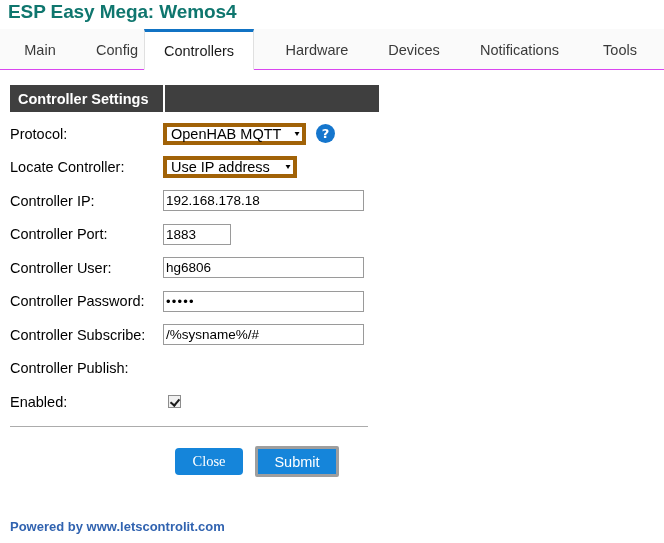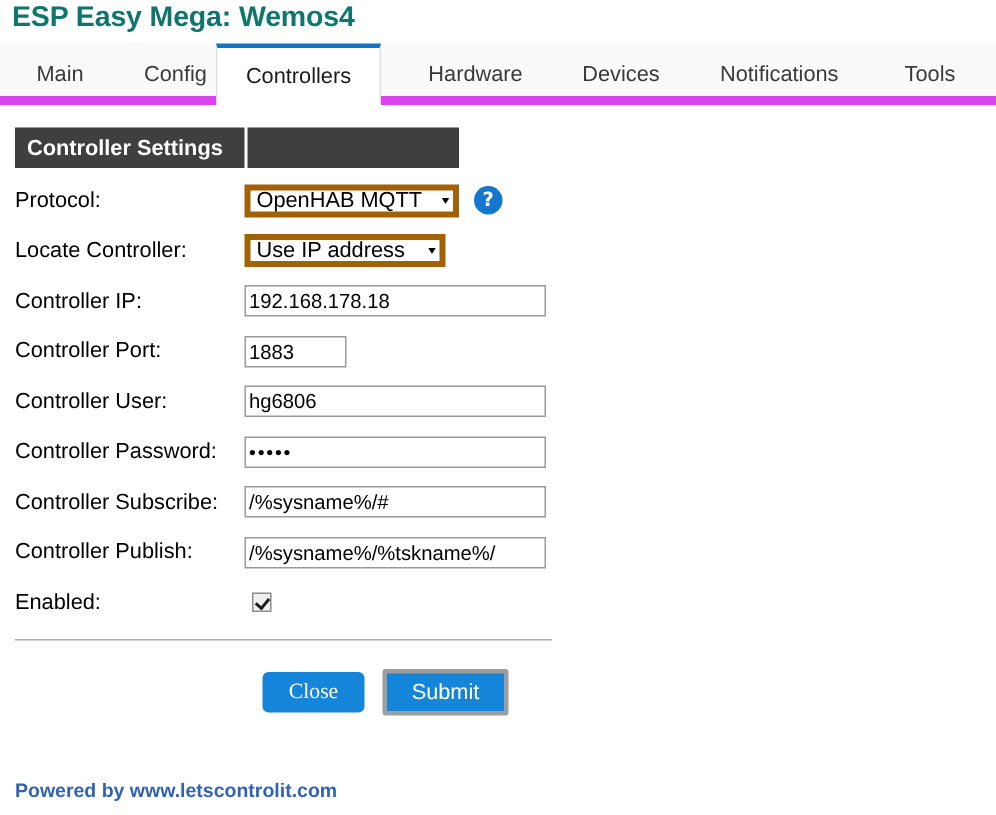--- a/index.html
+++ b/index.html
@@ -29,21 +29,21 @@
   }
 
   
   #tab-bar {
     position: absolute;
     left: 0;
     top: 29px;
     width: 664px;
     height: 41px;
     background: #fafafa;
-    border-bottom: 6px solid #d946ef;
+    border-bottom: 1px solid #d946ef;
     box-sizing: border-box;
   }
   .tab {
     position: absolute;
     top: 0;
     height: 41px;
     box-sizing: border-box;
     display: flex;
     align-items: center;
     justify-content: center;
@@ -68,21 +68,21 @@
     left: 0;
     top: 70px;
     width: 664px;
   }
 
   
   #settings-header {
     position: absolute;
     left: 10px;
     top: 15px;
-    width: 296px;
+    width: 369px;
     height: 27px;
     display: flex;
   }
   #settings-header .hdr-main {
     width: 153px;
     background: #3f3f3f;
     color: #ffffff;
     font-size: 14.5px;
     font-weight: bold;
     display: flex;
@@ -350,23 +350,20 @@
 
     <div class="frow">
       <div class="flabel">Controller Subscribe:</div>
       <div class="fctl">
         <div class="txtbox w-wide">/%sysname%/#</div>
       </div>
     </div>
 
     <div class="frow">
       <div class="flabel">Controller Publish:</div>
-      <div class="fctl">
-        <div class="txtbox w-wide">/%sysname%/%tskname%/</div>
-      </div>
     </div>
 
     <div class="frow">
       <div class="flabel">Enabled:</div>
       <div class="fctl">
         <div class="chk"></div>
       </div>
     </div>
 
   </div>

